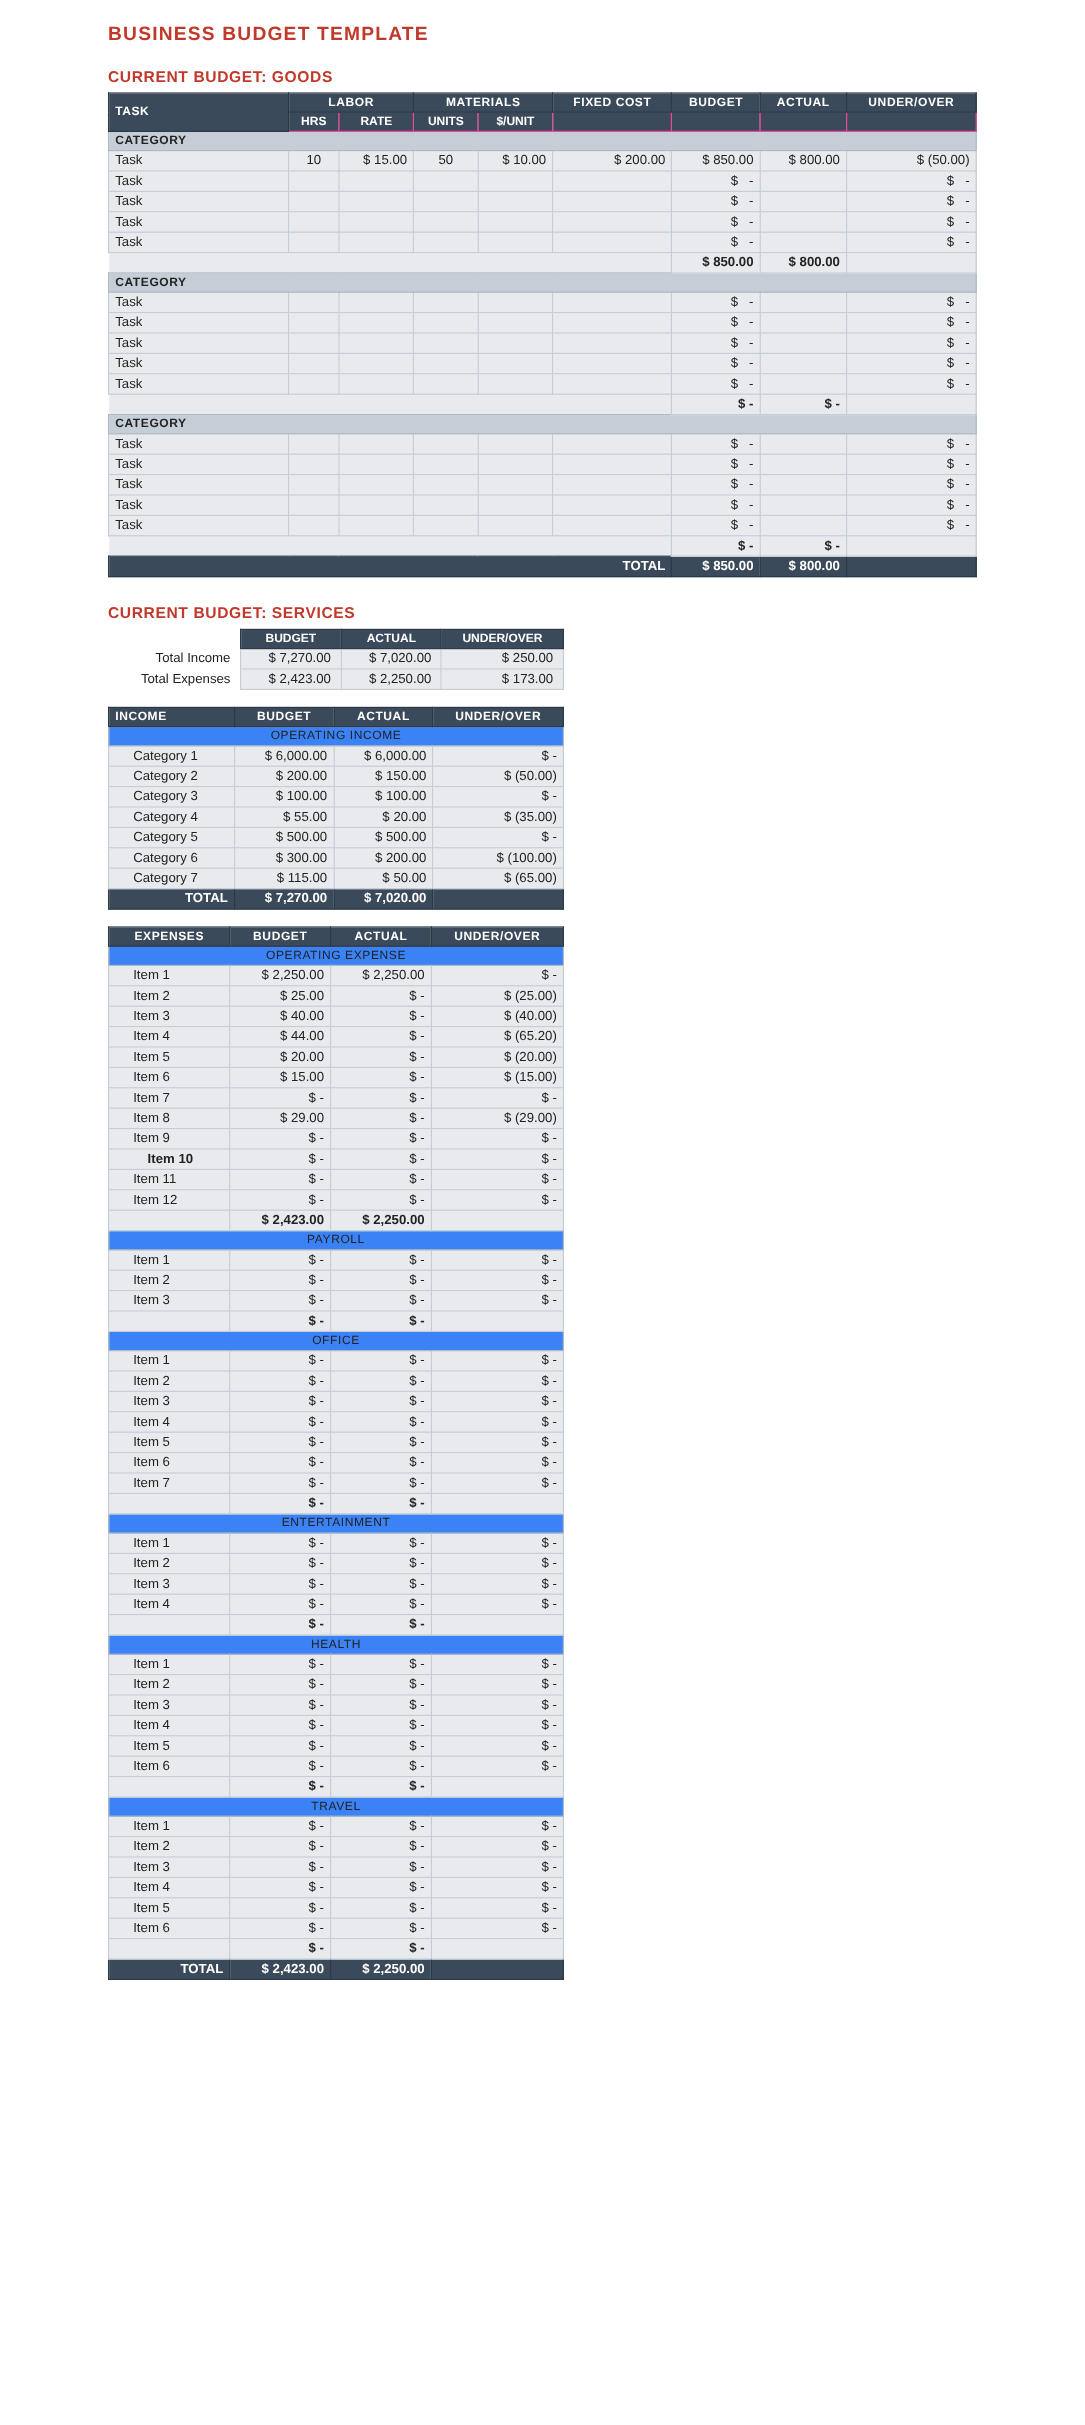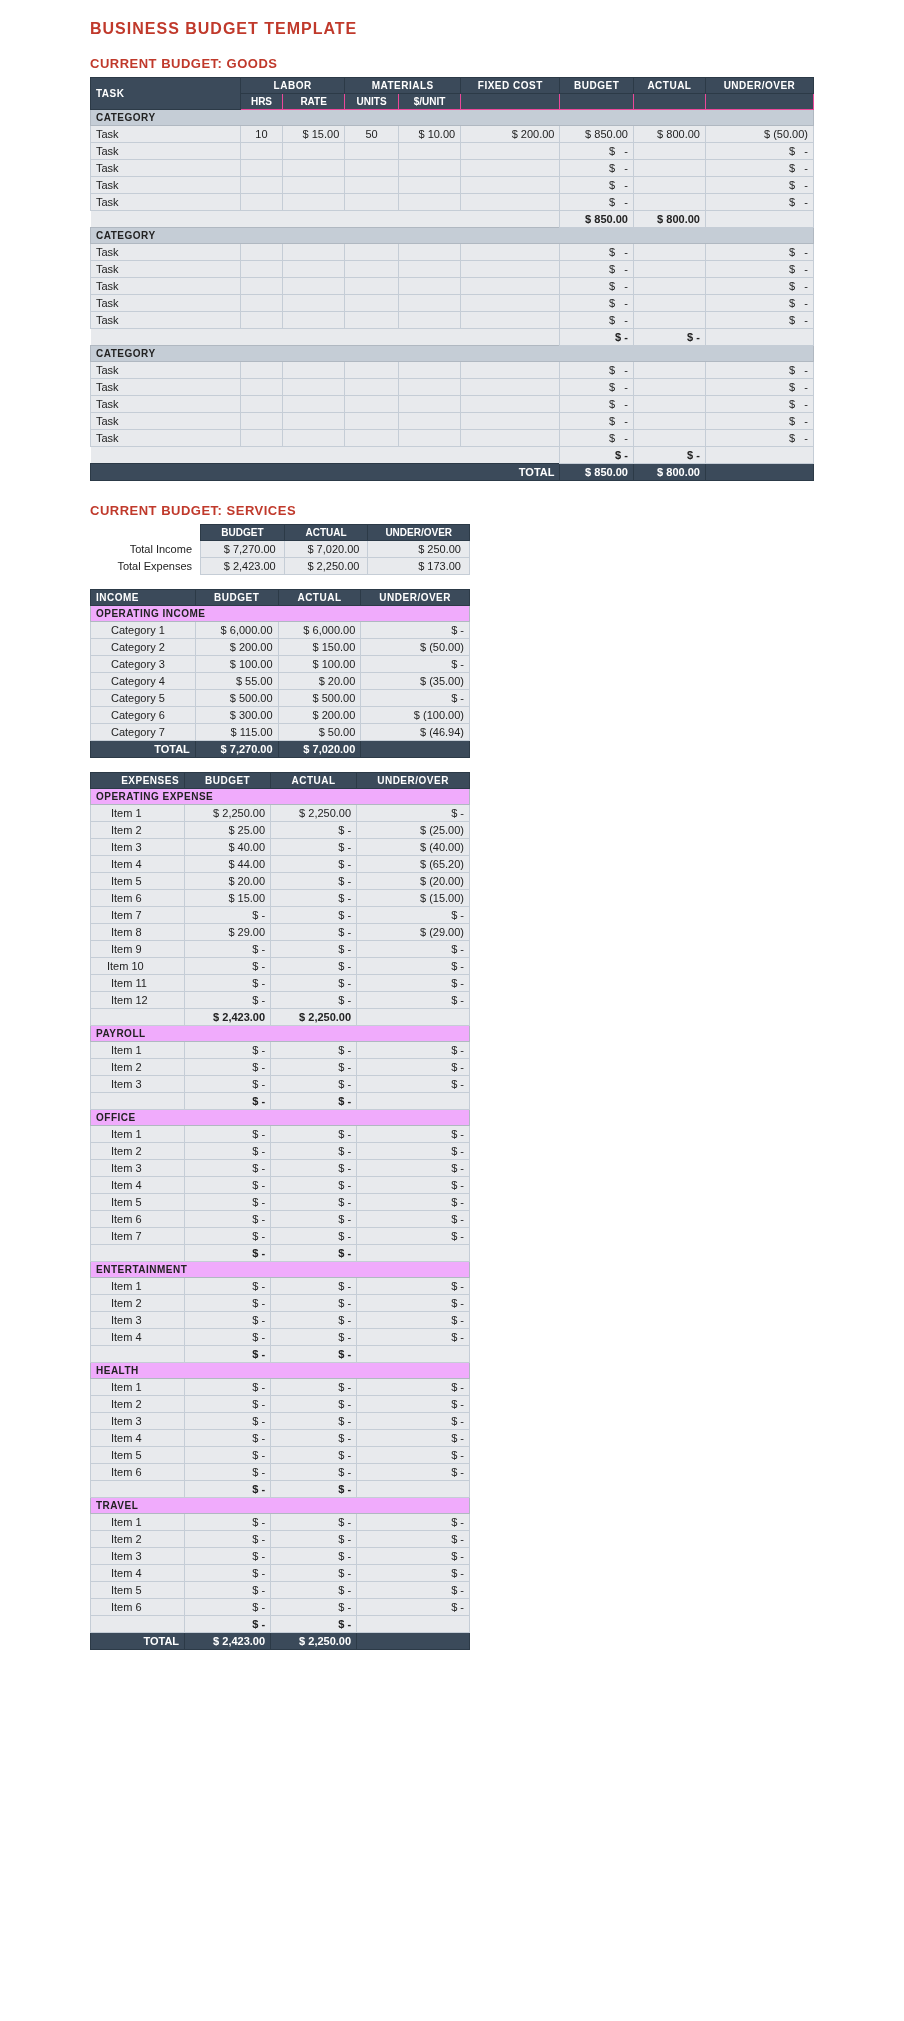--- a/index.html
+++ b/index.html
@@ -113,25 +113,26 @@
     .svc-header-row th {
       background: #3b4a5a;
       color: #fff;
       font-weight: bold;
       font-size: 10px;
       text-align: center;
       border: 1px solid #2c3a47;
       letter-spacing: 0.5px;
     }
     .svc-subsection-row td {
-      background: #f0abfc;
-      font-weight: bold;
+      background: #3b82f6;
+      font-weight: normal;
       font-size: 10px;
       letter-spacing: 0.5px;
       border: 1px solid #b0b8c1;
+      text-align: center;
     }
     .svc-item-row td {
       background: #e8eaed;
       border: 1px solid #c5cdd6;
     }
     .svc-subtotal-row td {
       background: #e8eaed;
       border: 1px solid #c5cdd6;
     }
     .svc-total-row td {
@@ -453,35 +454,35 @@
         <tr class="svc-item-row">
     <td style="padding-left:20px;">Category 6</td>
     <td class="right">$ 300.00</td>
     <td class="right">$ 200.00</td>
     <td class="right">$ (100.00)</td>
   </tr>
         <tr class="svc-item-row">
     <td style="padding-left:20px;">Category 7</td>
     <td class="right">$ 115.00</td>
     <td class="right">$ 50.00</td>
-    <td class="right">$ (46.94)</td>
+    <td class="right">$ (65.00)</td>
   </tr>
         <tr class="svc-total-row">
   <td style="text-align:right;">TOTAL</td>
   <td class="right">$ 7,270.00</td>
   <td class="right">$ 7,020.00</td>
   <td></td>
 </tr>
       </tbody>
   </table>
 
   <table class="svc-table" style="width:100%;">
     <thead>
       <tr class="svc-header-row">
-        <th style="text-align:right;">EXPENSES</th>
+        <th style="text-align:center;">EXPENSES</th>
         <th>BUDGET</th>
         <th>ACTUAL</th>
         <th>UNDER/OVER</th>
       </tr>
     </thead>
     <tbody id="expenses-tbody">
         <tr class="svc-subsection-row">
           <td colspan="4">OPERATING EXPENSE</td>
         </tr>
         <tr class="svc-item-row">
@@ -532,21 +533,21 @@
       <td class="right">$ -</td>
       <td class="right">$ (29.00)</td>
     </tr>
         <tr class="svc-item-row">
       <td style="padding-left:20px;">Item 9</td>
       <td class="right">$ -</td>
       <td class="right">$ -</td>
       <td class="right">$ -</td>
     </tr>
         <tr class="svc-item-row">
-      <td style="padding-left:16px;">Item 10</td>
+      <td style="padding-left:32px;font-weight:bold;">Item 10</td>
       <td class="right">$ -</td>
       <td class="right">$ -</td>
       <td class="right">$ -</td>
     </tr>
         <tr class="svc-item-row">
       <td style="padding-left:20px;">Item 11</td>
       <td class="right">$ -</td>
       <td class="right">$ -</td>
       <td class="right">$ -</td>
     </tr>

